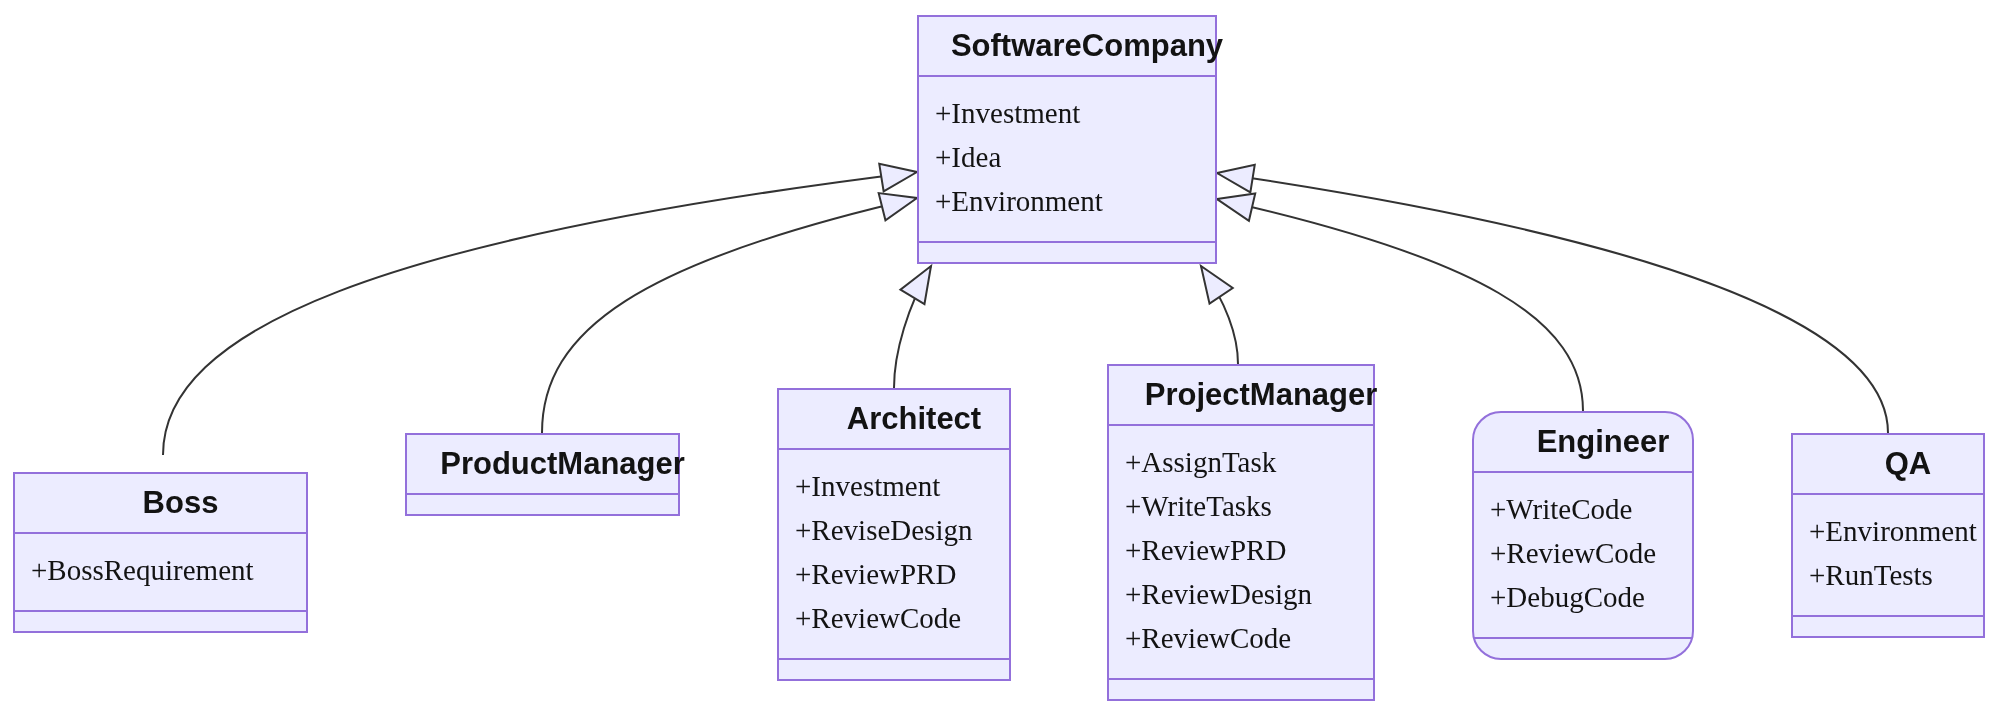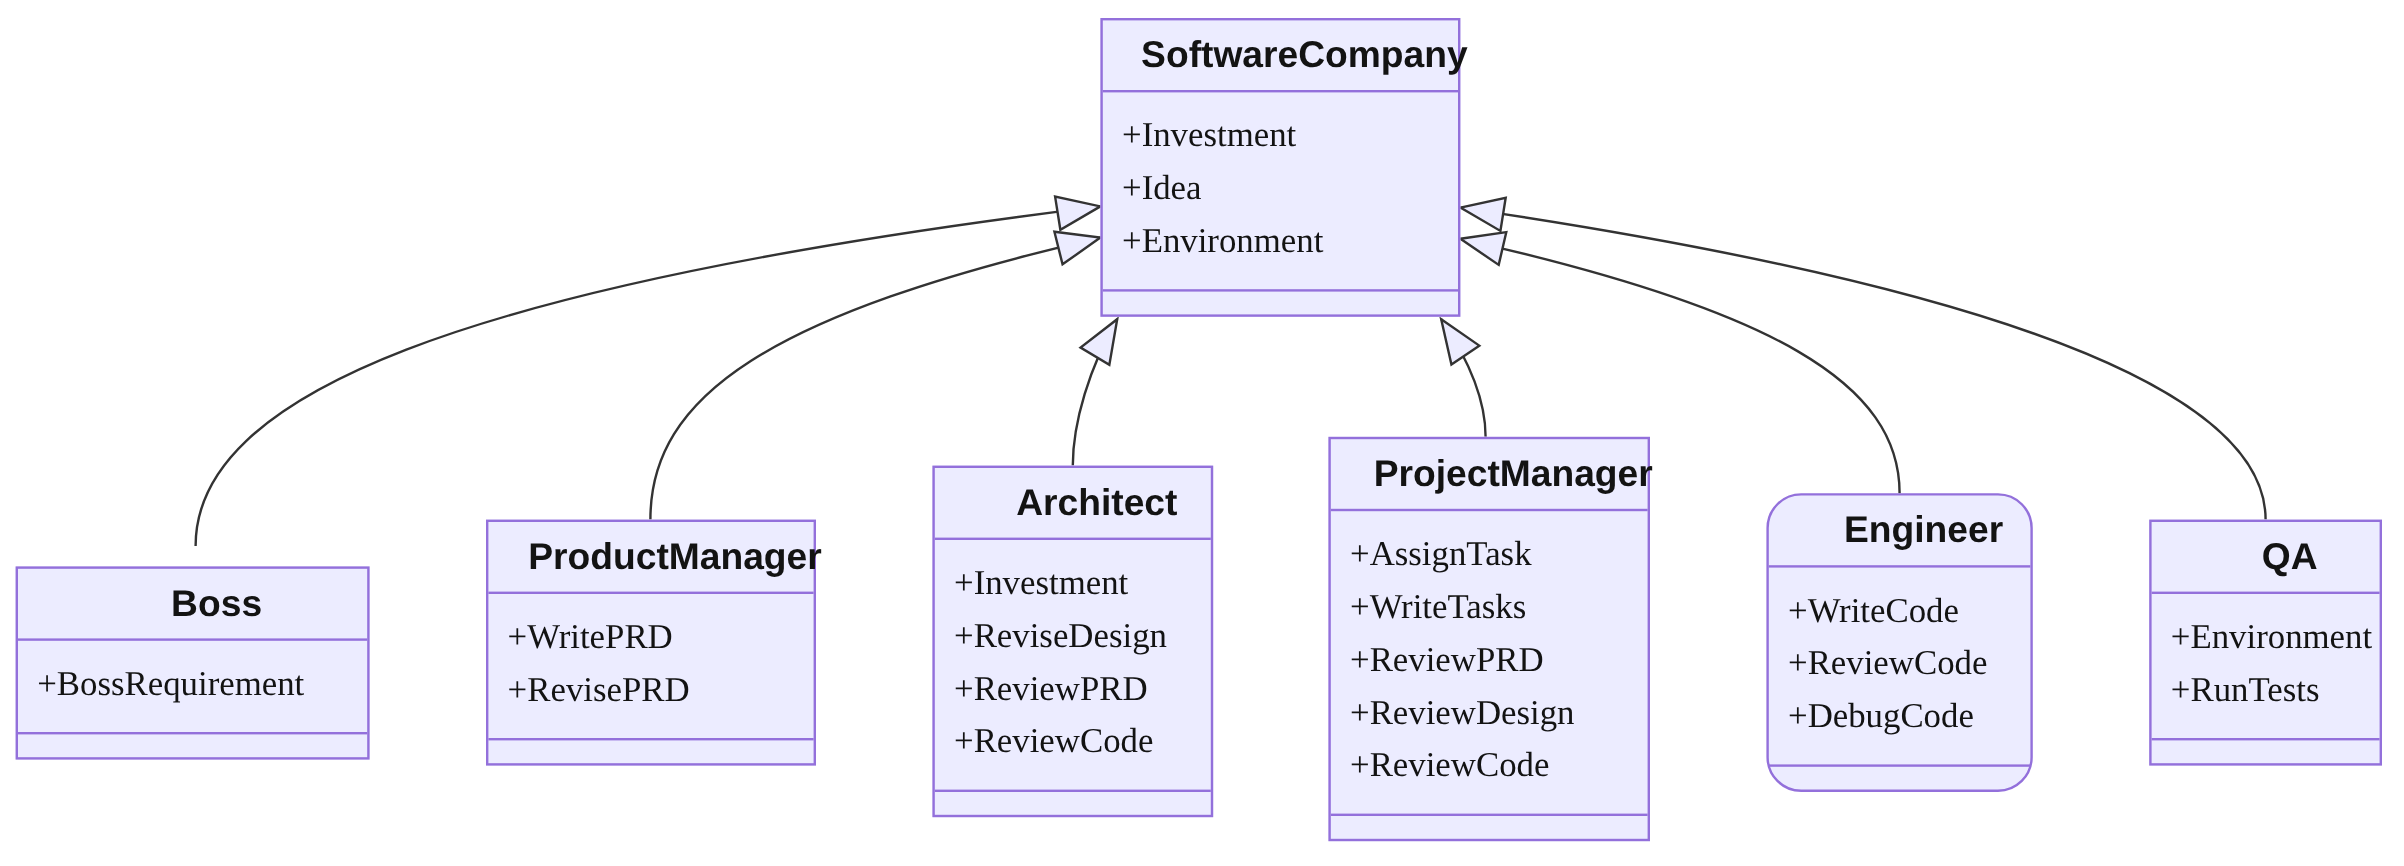--- a/index.html
+++ b/index.html
@@ -87,24 +87,20 @@
   </div>
       <div class="uml-class" style="left: 13px; top: 472px; width: 295px;">
     <div class="uml-title">Boss</div>
     <div class="uml-attrs">
           <div class="uml-attr-row">+BossRequirement</div>
         </div>
     <div class="uml-methods"></div>
   </div>
       <div class="uml-class" style="left: 405px; top: 433px; width: 275px;">
     <div class="uml-title">ProductManager</div>
-    <div class="uml-attrs">
-          <div class="uml-attr-row">+WritePRD</div>
-          <div class="uml-attr-row">+RevisePRD</div>
-        </div>
     <div class="uml-methods"></div>
   </div>
       <div class="uml-class" style="left: 777px; top: 388px; width: 234px;">
     <div class="uml-title">Architect</div>
     <div class="uml-attrs">
           <div class="uml-attr-row">+Investment</div>
           <div class="uml-attr-row">+ReviseDesign</div>
           <div class="uml-attr-row">+ReviewPRD</div>
           <div class="uml-attr-row">+ReviewCode</div>
         </div>

